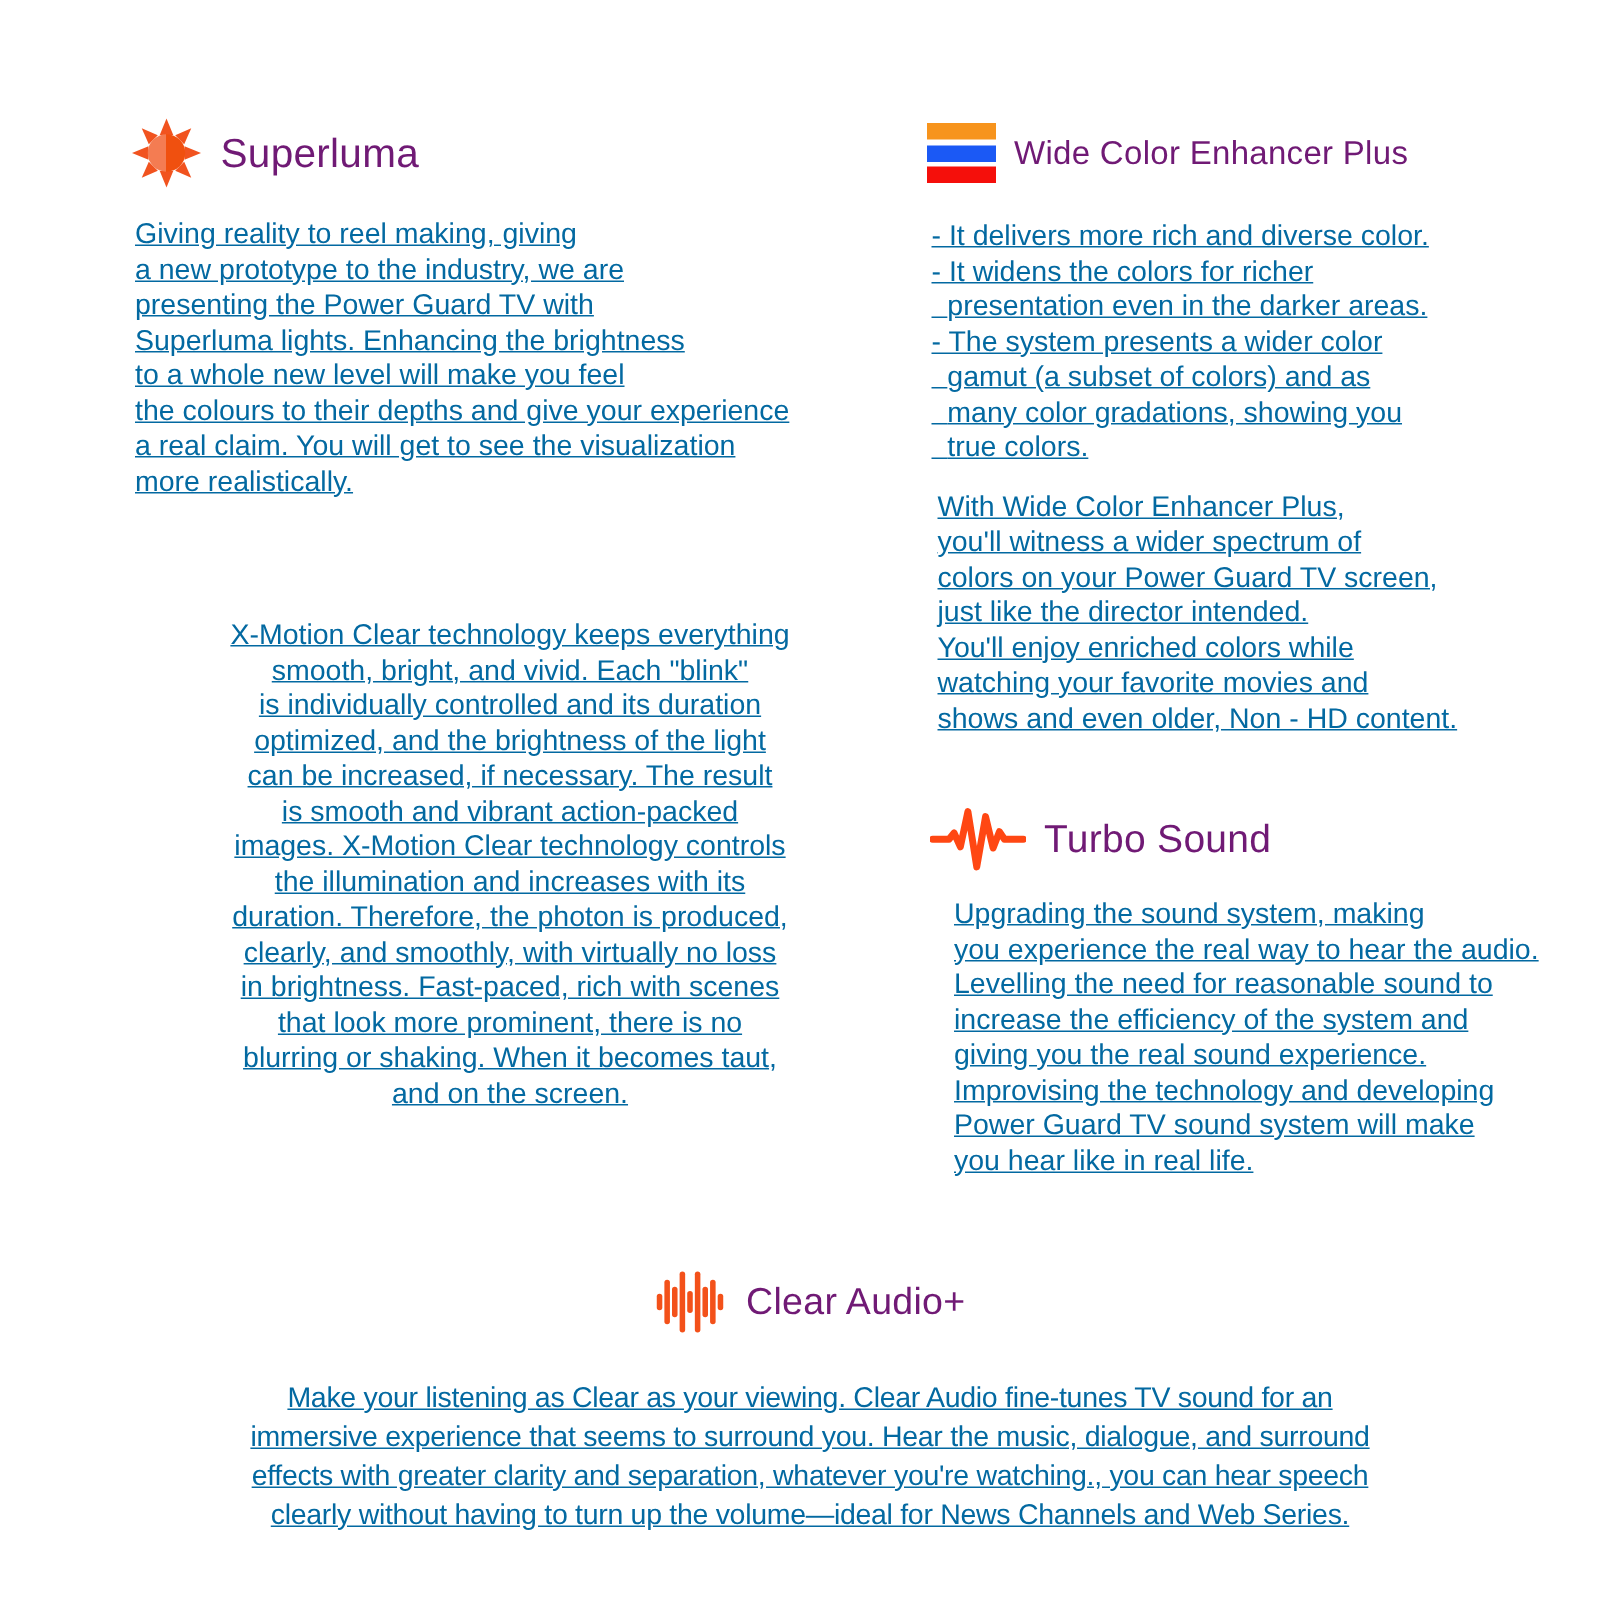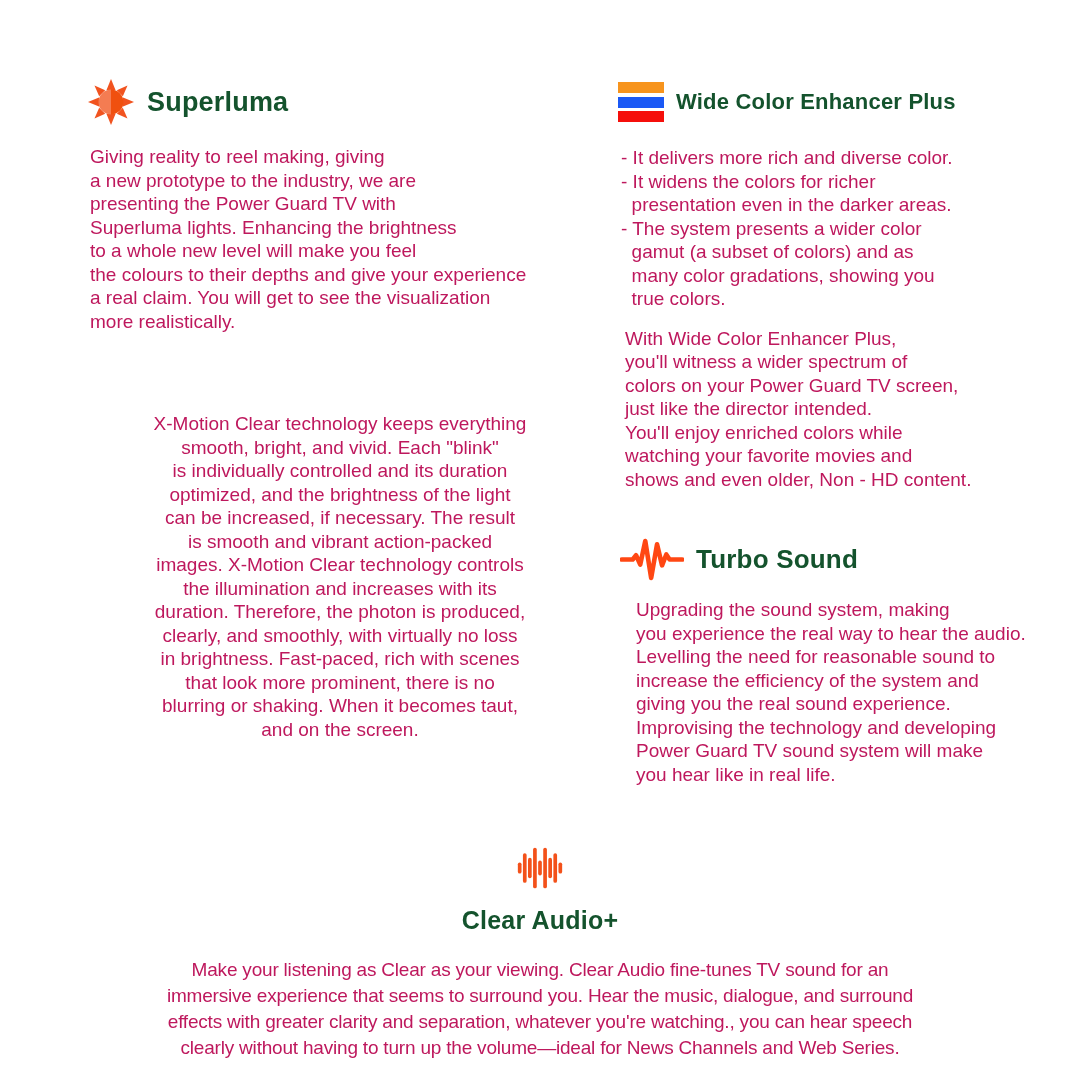--- a/index.html
+++ b/index.html
@@ -4,29 +4,30 @@
 <style>
   html,body{margin:0;padding:0;}
   body{
     width:1080px;height:1080px;position:relative;overflow:hidden;
     background:#ffffff;
     font-family:"Liberation Sans", sans-serif;
     -webkit-font-smoothing:antialiased;
   }
   .sec{position:absolute;}
   .head{display:flex;align-items:center;}
-  .title{margin:0;font-weight:700;color:#14532d;letter-spacing:.2px;}
+  .title{margin:0;font-weight:400;color:#701a75;letter-spacing:.2px;}
   .t-lg{font-size:27px;}
   .t-md{font-size:23px;}
   .t-sm{font-size:22px;}
   .t-turbo{font-size:26px;}
   .t-clear{font-size:25px;}
   .body{
-    margin:0;color:#be185d;font-size:19px;line-height:23.5px;
+    margin:0;color:#0369a1;font-size:19px;line-height:23.5px;
     white-space:pre-line;
+    text-decoration:underline;
   }
   .bullets{white-space:pre-wrap;}
 
   
   #sec-superluma{left:85px;top:76px;width:505px;}
   #sec-superluma .head{gap:10px;}
   #sec-superluma .body{margin-top:17px;margin-left:5px;}
 
   #sec-xmotion{left:85px;top:392px;width:505px;}
   #sec-xmotion .head{gap:16px;}
@@ -35,21 +36,21 @@
   #sec-wce{left:618px;top:82px;width:440px;}
   #sec-wce .head{gap:12px;}
   #sec-wce .body{margin-top:16px;margin-left:7px;}
   #sec-wce .bullets{margin-top:24px;margin-left:3px;}
 
   #sec-turbo{left:620px;top:536px;width:440px;}
   #sec-turbo .head{gap:12px;text-align:center;}
   #sec-turbo .body{margin-top:15px;margin-left:16px;}
 
   #sec-clear{left:0;top:843px;width:1080px;text-align:center;}
-  #sec-clear .head{display:inline-flex;gap:13px;flex-direction:column;}
+  #sec-clear .head{display:inline-flex;gap:13px;}
   #sec-clear .body{
     width:940px;margin:22px auto 0;line-height:26px;letter-spacing:-0.2px;
     text-align:center;
   }
 
   
   .icon{flex:0 0 auto;display:block;}
   .xmotion-chip{
     width:48px;height:44px;border-radius:3px;
     background:linear-gradient(90deg,

